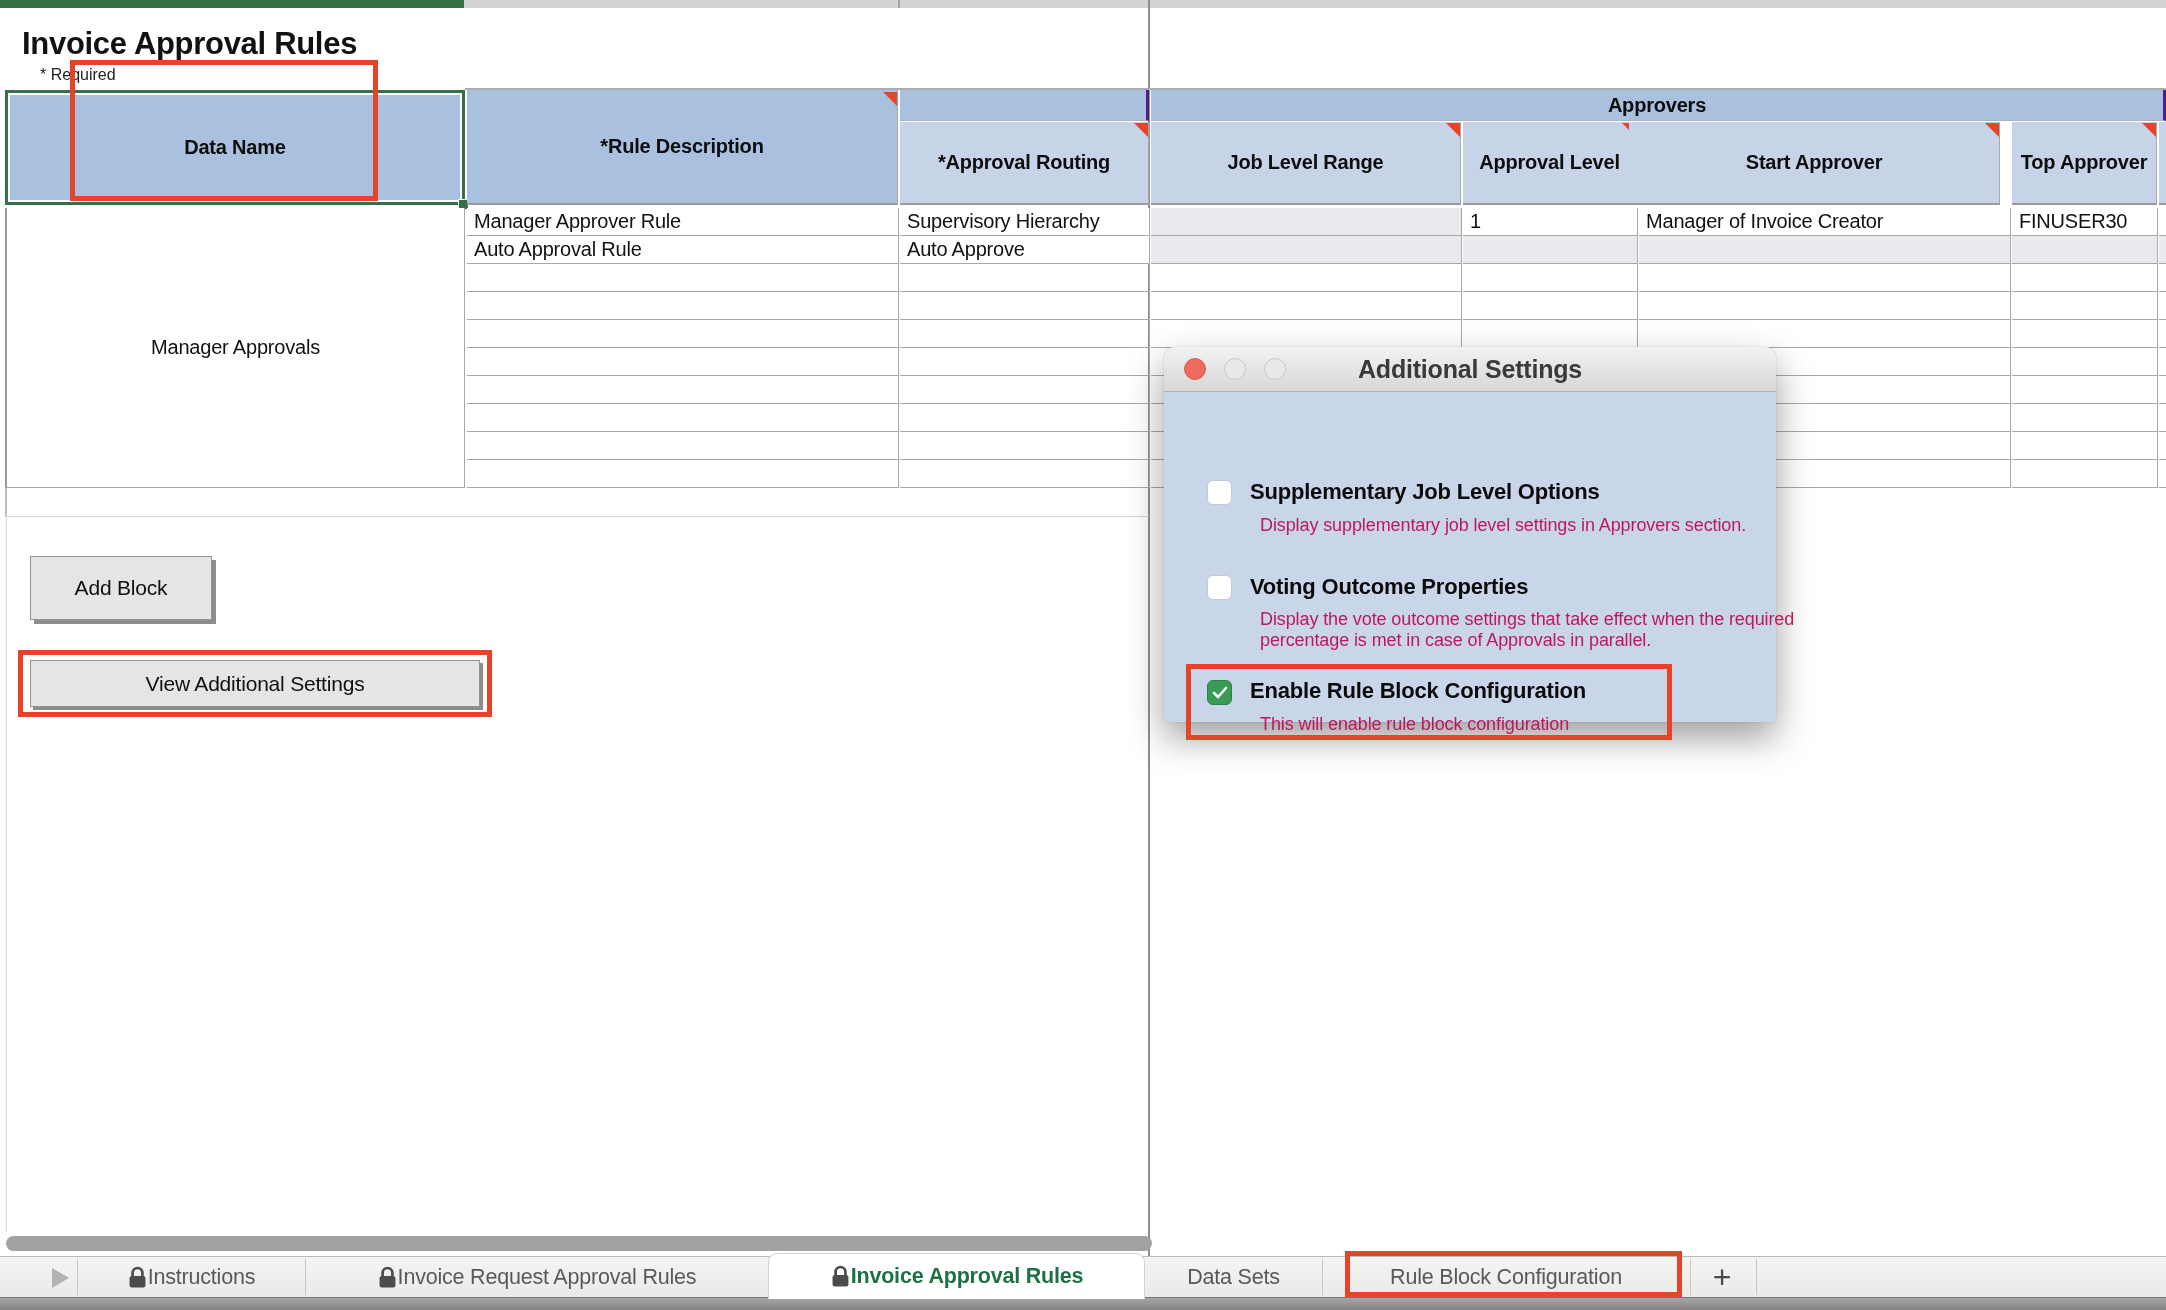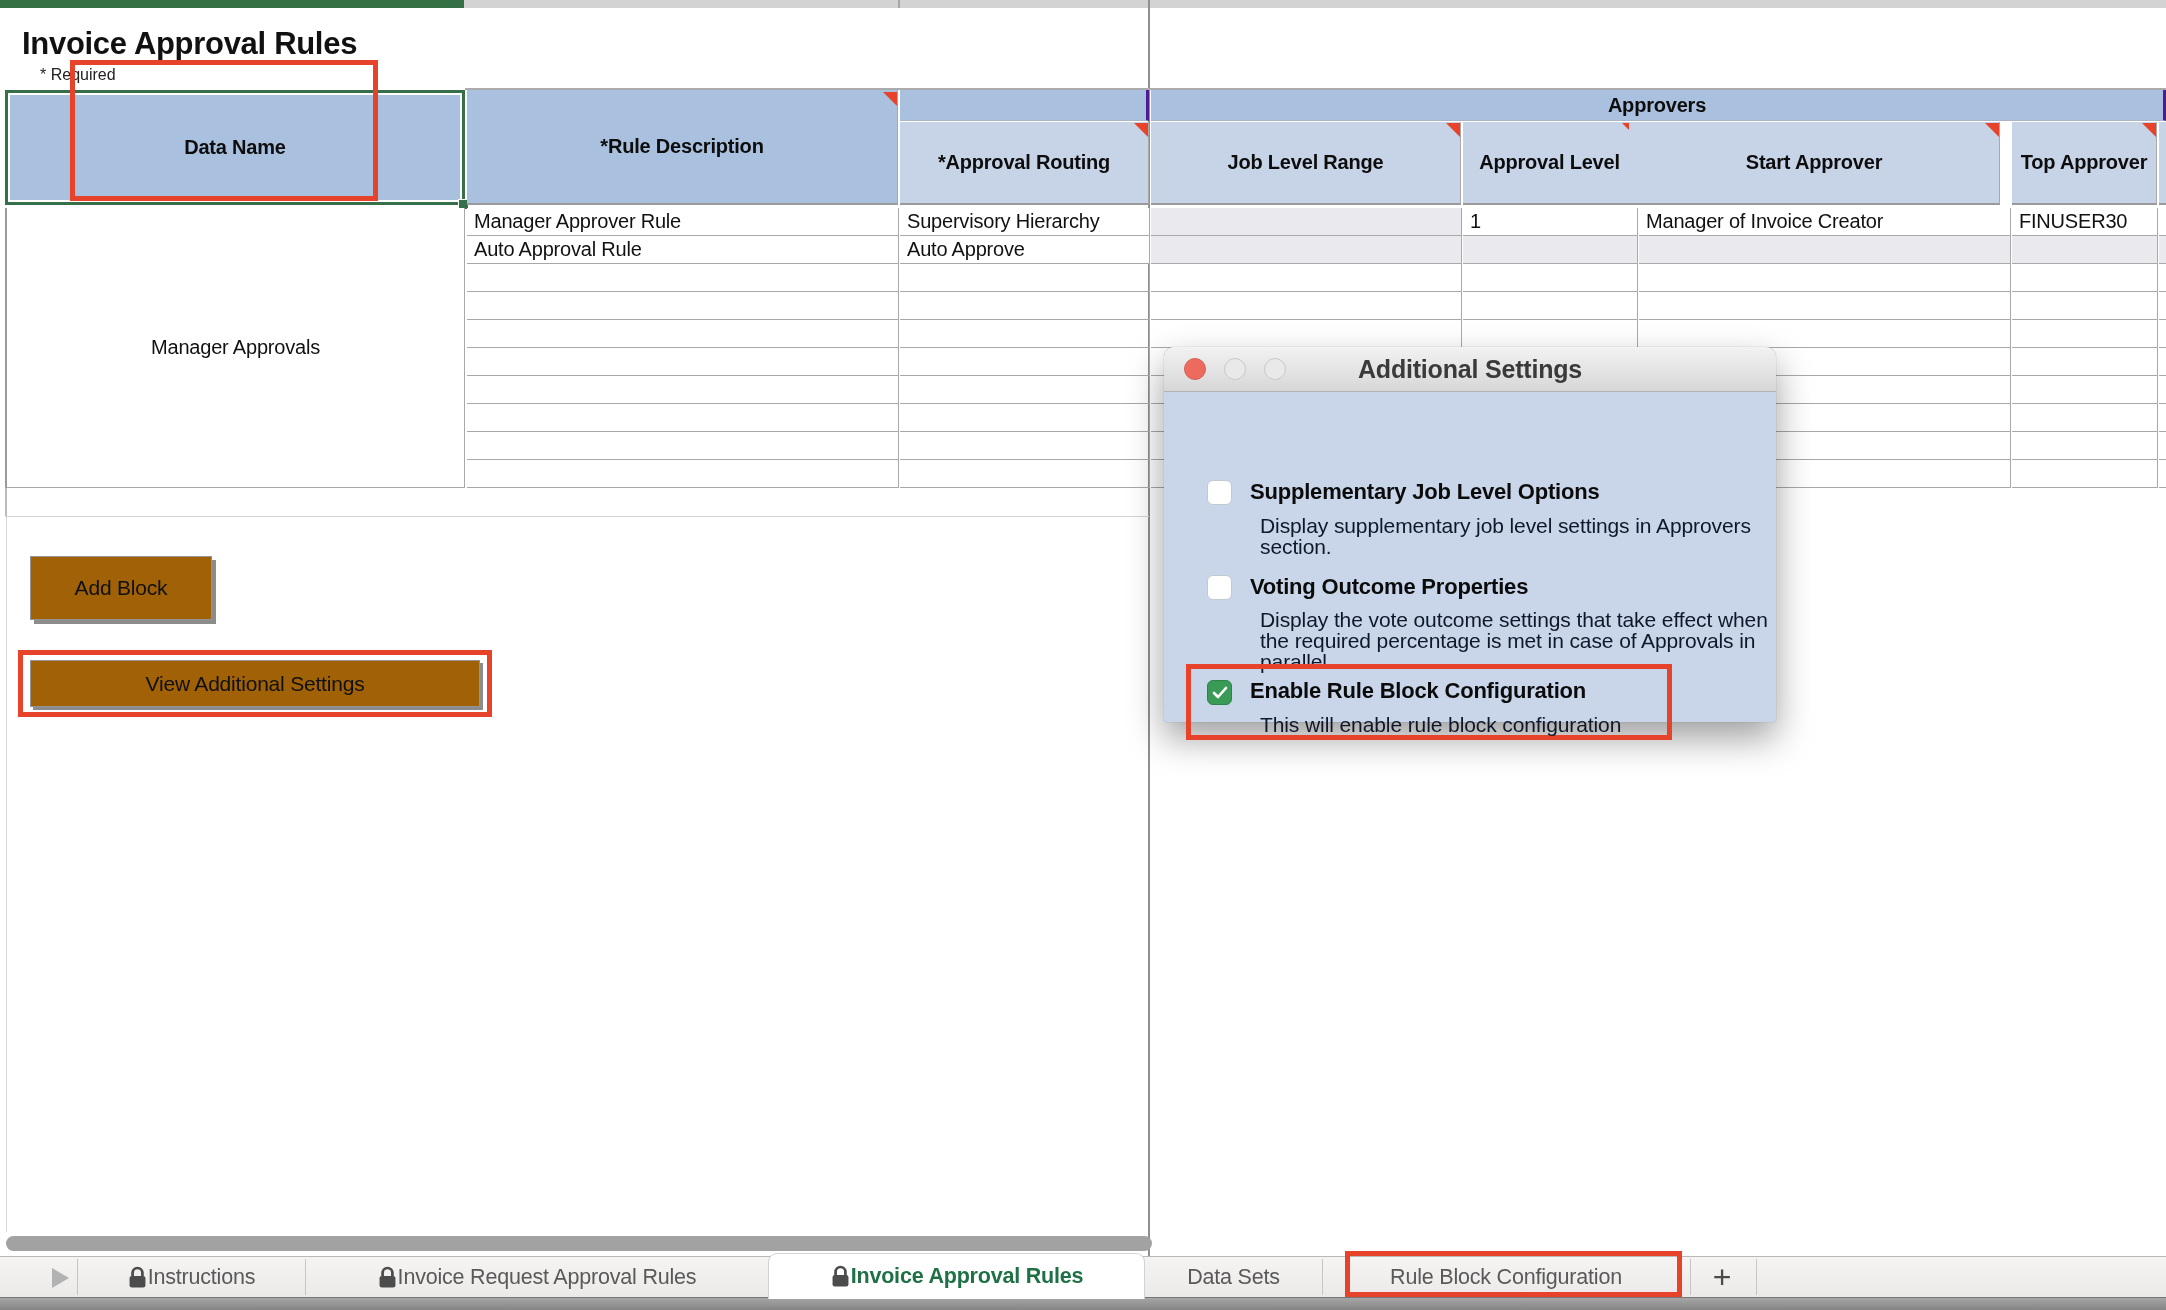--- a/index.html
+++ b/index.html
@@ -62,21 +62,21 @@
     border-left:2px solid #9a9a9a;border-right:1px solid #a8a8a8;border-bottom:1px solid #a8a8a8;
     display:flex;align-items:center;justify-content:center;font-size:20px;letter-spacing:-.2px;
     box-sizing:border-box;
   }
   .below-row-line{left:5px;top:516px;width:1144px;height:1px;background:#d4d4d4;}
   .below-row-stub{left:5px;top:488px;width:2px;height:28px;background:#bdbdbd;}
   .left-faint-line{left:6px;top:516px;width:1px;height:716px;background:#d8d8d8;}
 
   
   .sheet-btn{
-    background:#a16207;border:1px solid #949494;box-sizing:border-box;
+    background:#e5e5e5;border:1px solid #949494;box-sizing:border-box;
     display:flex;align-items:center;justify-content:center;
     font-size:21px;color:#101010;letter-spacing:-.2px;
     box-shadow:4px 4px 0 #8c8c8c;cursor:pointer;
   }
   .add-block{left:30px;top:556px;width:182px;height:64px;}
   .view-settings-annot{left:18px;top:650px;width:474px;height:67px;}
   .view-settings-btn{position:absolute;left:7px;top:5px;width:450px;height:47px;box-shadow:3px 3px 0 #8c8c8c;}
 
   
   .dialog{
@@ -96,21 +96,21 @@
   .tl-red{left:20px;background:#ed6a5e;border:1px solid #d85e52;}
   .tl-dim{background:#e9e9e9;border:1px solid #c9c9c9;}
   .dialog-body{position:absolute;left:0;top:45px;right:0;bottom:0;background:#c9d6ea;border-radius:0 0 3px 3px;}
   .opt-check{
     position:absolute;left:43px;width:25px;height:25px;border-radius:6px;
     background:#ffffff;border:1px solid #c3c9d4;box-sizing:border-box;cursor:pointer;
     display:flex;align-items:center;justify-content:center;
   }
   .opt-check.checked{background:#3a9b57;border:1px solid #2e8248;}
   .opt-label{position:absolute;left:86px;font-size:22px;font-weight:bold;color:#0b0b0b;letter-spacing:-.2px;white-space:nowrap;}
-  .opt-desc{position:absolute;left:96px;font-size:21px;color:#0f172a;letter-spacing:-.1px;line-height:21px;}
+  .opt-desc{position:absolute;left:96px;font-size:18px;color:#be185d;letter-spacing:-.1px;line-height:21px;}
   .enable-annot{left:22px;top:272px;width:486px;height:76px;position:absolute;}
 
   
   .hscroll-thumb{left:6px;top:1236px;width:1146px;height:15px;border-radius:8px;background:#a2a2a2;}
 
   
   .tabbar{left:0;top:1256px;width:2166px;height:41px;background:linear-gradient(to bottom,#f5f4f3,#eceae9);border-top:1px solid #b9b9b9;box-sizing:border-box;}
   .tab-sep{position:absolute;top:2px;height:36px;width:1px;background:#c6c6c6;}
   .tab-item{
     position:absolute;top:0;height:41px;display:flex;align-items:center;justify-content:center;

